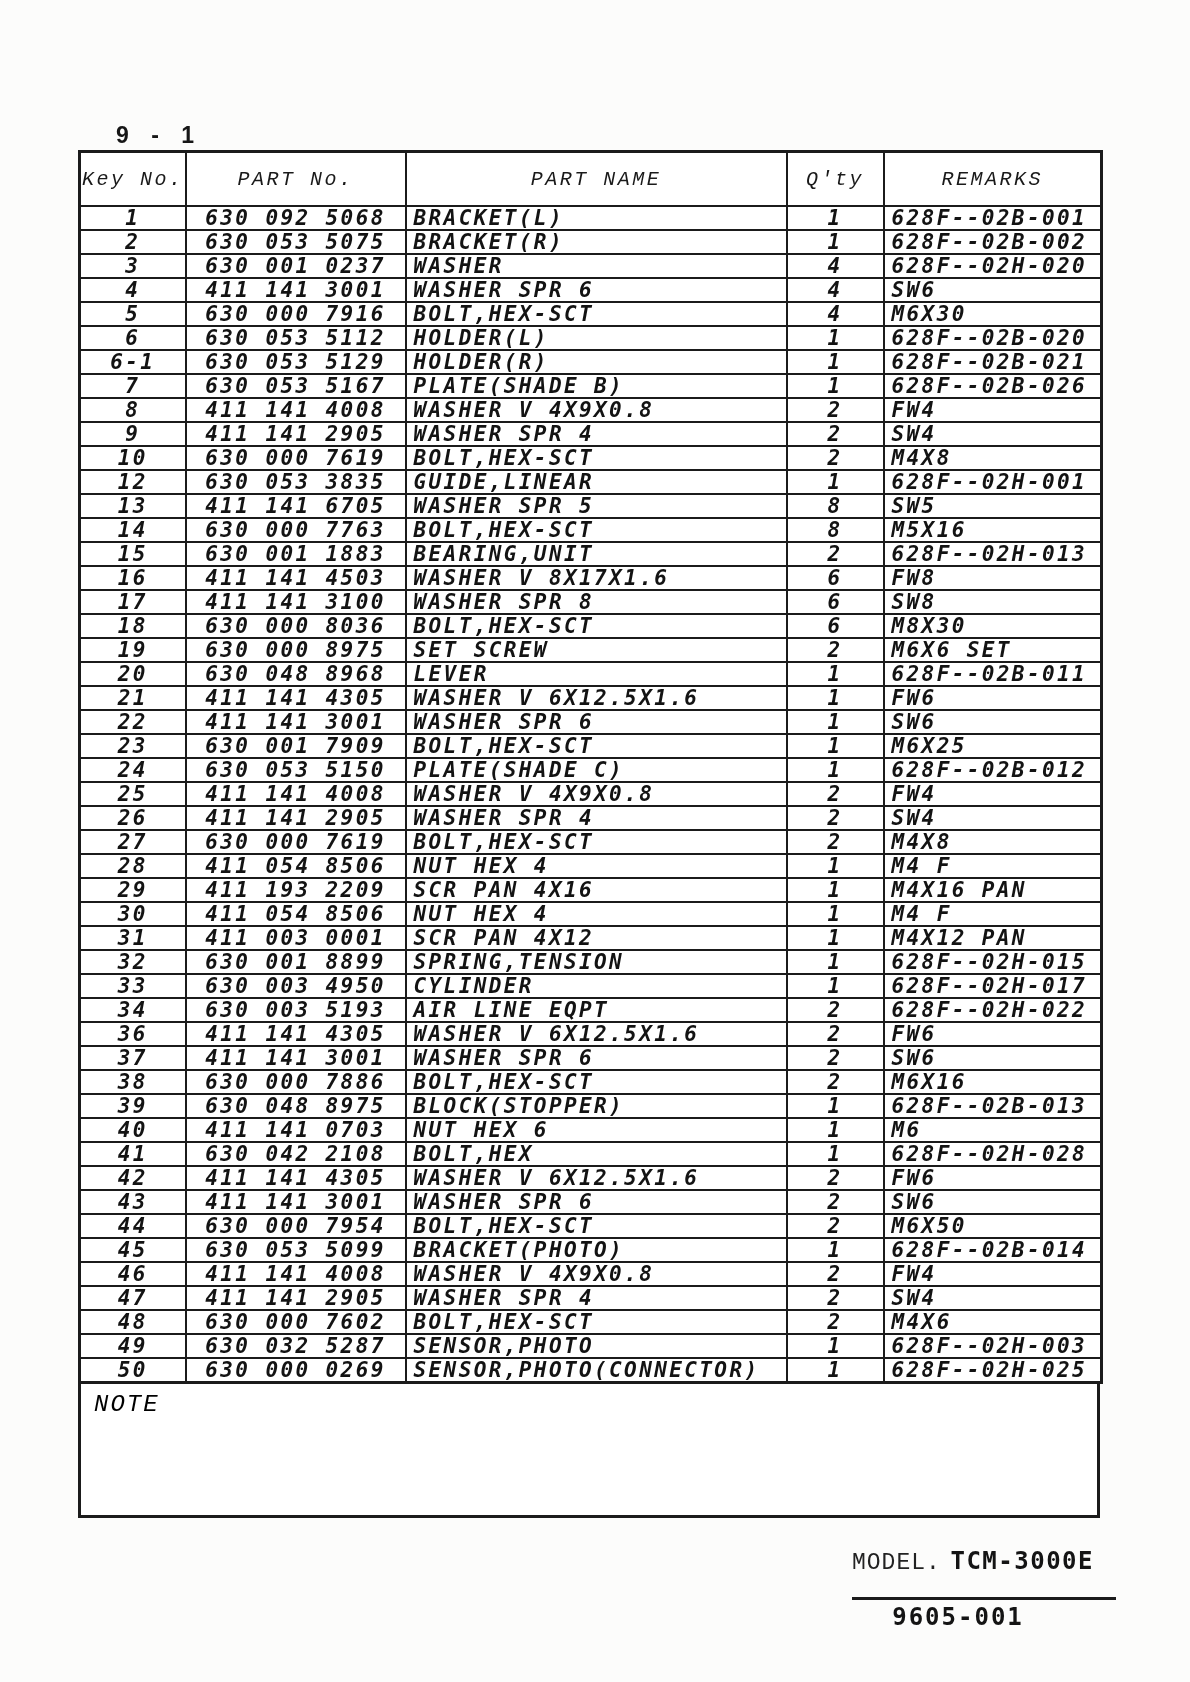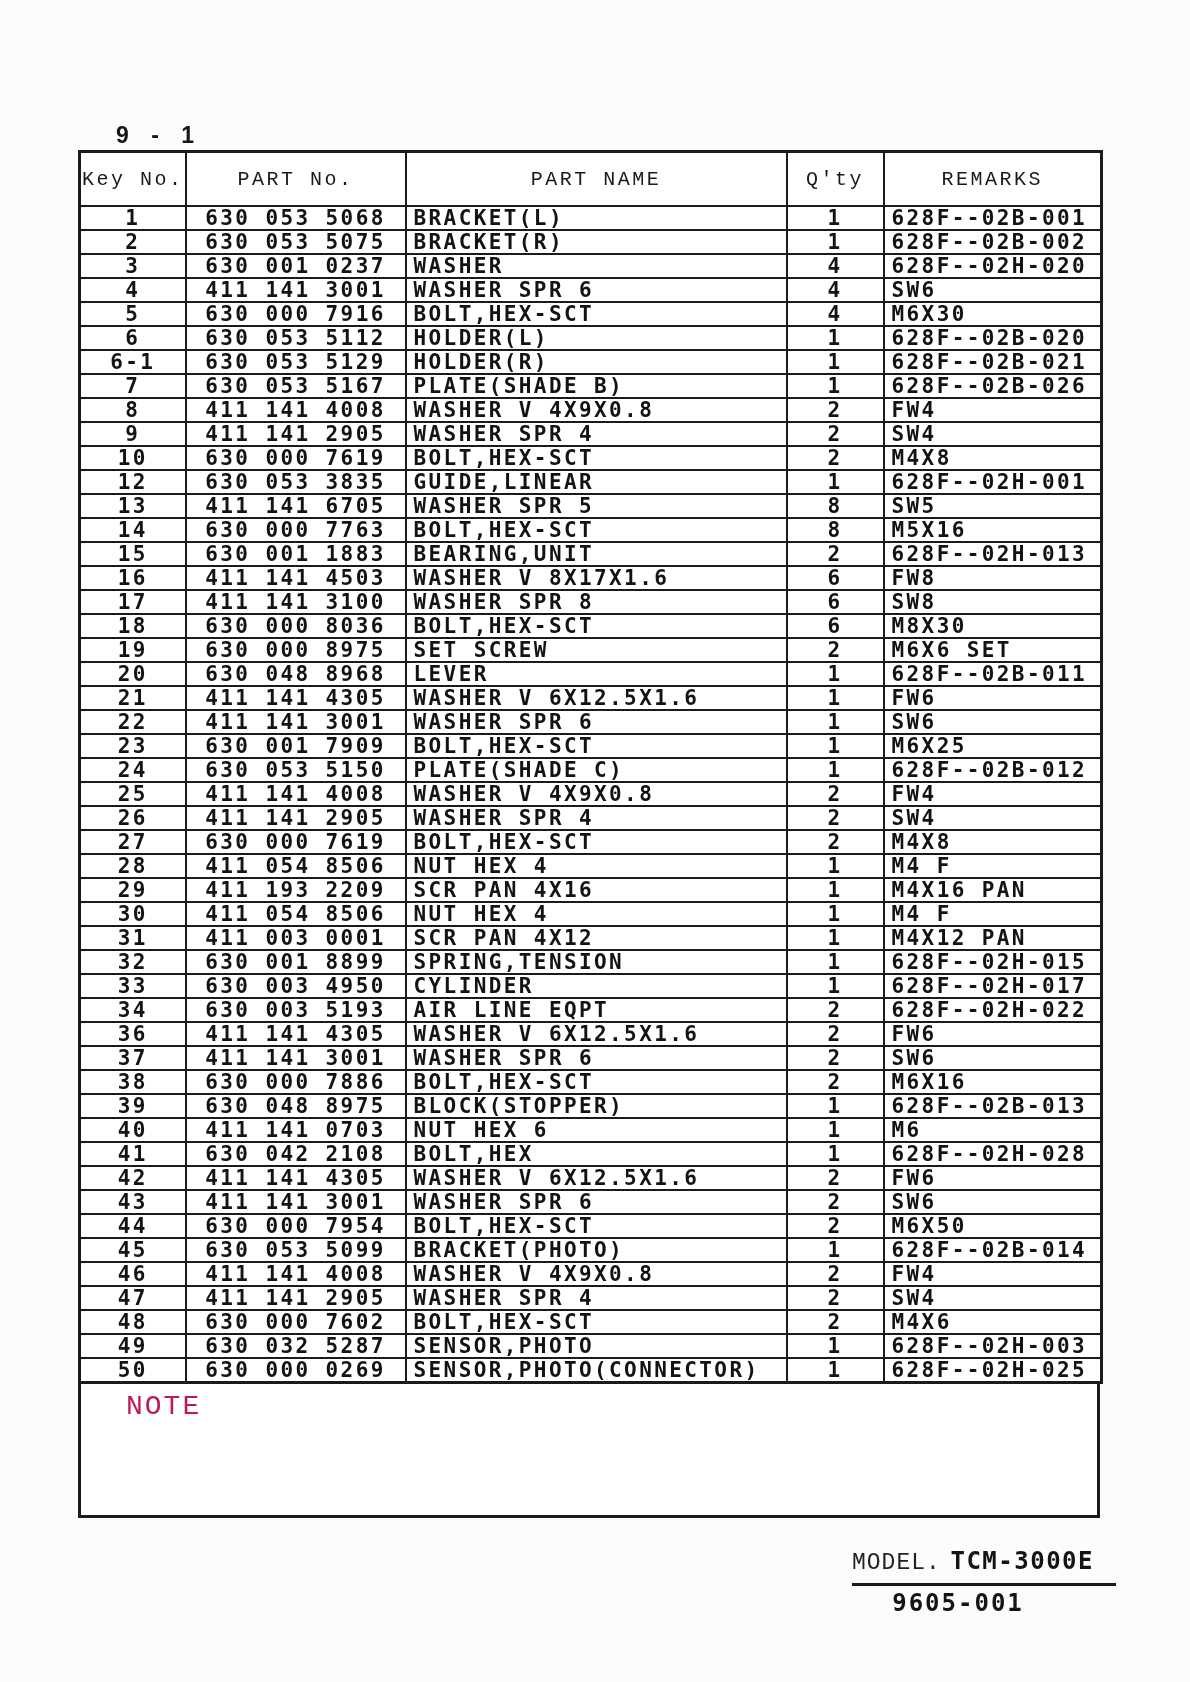--- a/index.html
+++ b/index.html
@@ -10,21 +10,21 @@
     color:#141414;
     font-family:"DejaVu Sans Mono", monospace;
     overflow:hidden;
   }
   .page-label{
     position:absolute;left:116px;top:122px;
     font-family:Liberation Sans, sans-serif;
     font-weight:bold;font-size:23px;letter-spacing:8px;
     color:#161616;white-space:nowrap;
   }
-  .table-wrap{position:absolute;left:78px;top:150px;width:912px;}
+  .table-wrap{position:absolute;left:78px;top:150px;width:912px;font-style:italic;}
   table.parts{
     border-collapse:collapse;table-layout:fixed;width:1022px;
     background:#fff;
   }
   table.parts, table.parts th, table.parts td{border:2px solid #1b1b1b;}
   table.parts{border-width:3px;}
   thead th{
     height:50px;
     font-family:"Liberation Mono",monospace;
     font-weight:normal;font-size:20px;letter-spacing:2.5px;
@@ -42,26 +42,26 @@
   td.c-key, td.c-qty, td.c-partno{text-align:center;}
   td.c-name, td.c-remarks{text-align:left;padding-left:7px;}
   .note-box{
     width:1016px;height:131px;
     border:3px solid #1b1b1b;border-top:none;
     background:#fff;
   }
   .note-label{
     display:inline-block;padding:7px 0 0 13px;
     font-family:"Liberation Mono",monospace;
-    font-size:28px;letter-spacing:2px;color:#be185d;margin-left:32px;
+    font-size:24px;letter-spacing:2px;color:#000000;
   }
   .model-block{position:absolute;left:852px;top:1547px;width:264px;}
   .model-line{
     border-bottom:3px solid #1b1b1b;
-    padding-bottom:7px;white-space:nowrap;
+    padding-bottom:21px;white-space:nowrap;
   }
   .model-label{
     font-family:"Liberation Mono",monospace;
     font-size:23px;letter-spacing:1px;color:#222;
   }
   .model-value{
     font-family:"DejaVu Sans Mono",monospace;
     font-weight:bold;font-size:24px;letter-spacing:1.5px;
   }
   .doc-number{
@@ -89,21 +89,21 @@
           <th class="c-key">Key No.</th>
           <th class="c-partno">PART No.</th>
           <th class="c-name">PART NAME</th>
           <th class="c-qty">Q'ty</th>
           <th class="c-remarks">REMARKS</th>
         </tr>
     </thead>
     <tbody>
         <tr>
           <td class="c-key">1</td>
-          <td class="c-partno">630 053 5068</td>
+          <td class="c-partno">630 092 5068</td>
           <td class="c-name">BRACKET(L)</td>
           <td class="c-qty">1</td>
           <td class="c-remarks">628F--02B-001</td>
         </tr>
         <tr>
           <td class="c-key">2</td>
           <td class="c-partno">630 053 5075</td>
           <td class="c-name">BRACKET(R)</td>
           <td class="c-qty">1</td>
           <td class="c-remarks">628F--02B-002</td>

